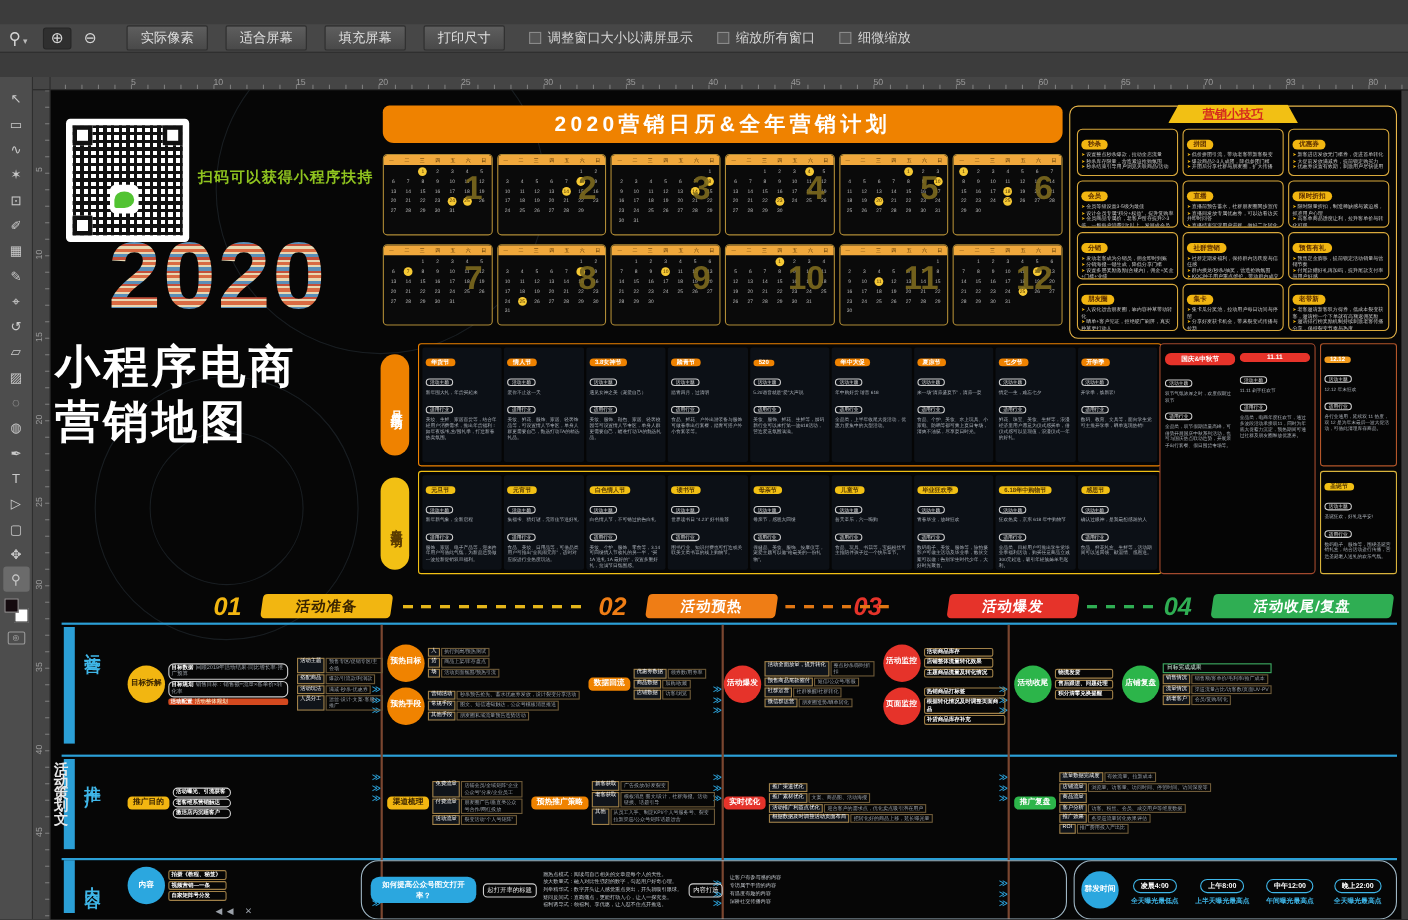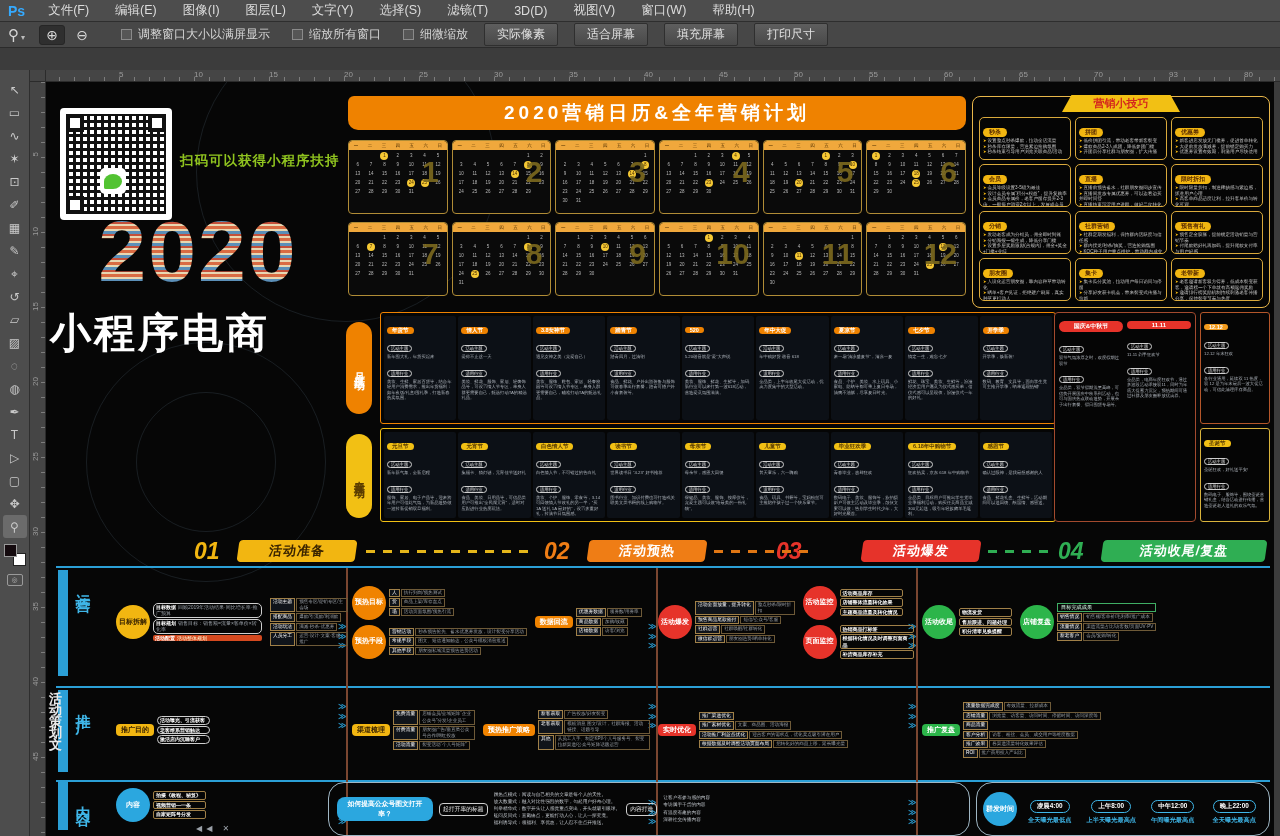--- a/index.html
+++ b/index.html
@@ -89,21 +89,21 @@
   .mday{width:14.28%;height:9px;font-size:4.5px;color:#b9b9b9;text-align:center;line-height:9px;}
   .mday.hl{color:#4a2c00;}
   .mday.hl i{display:inline-block;width:8px;height:8px;background:#f6c934;border-radius:50%;
     font-style:normal;line-height:8px;}
   .mnum{position:absolute;right:8px;top:14px;font-size:30px;font-weight:800;color:#7d6a1e;opacity:.9;}
 
   .tips{position:absolute;left:926px;top:14px;width:298px;height:212px;border:1.5px solid #e8b64a;
     border-radius:8px;background:#050505;}
   .tipsribbon{position:absolute;left:50%;top:-2px;transform:translateX(-50%);width:118px;height:17px;
     background:#f2c014;clip-path:polygon(8% 0,92% 0,100% 100%,0 100%);
-    display:flex;align-items:center;justify-content:center;color:#d5281e;font-weight:800;font-size:11px;}
+    display:flex;align-items:center;justify-content:center;color:#d5281e;font-weight:800;font-size:11px;text-decoration:underline;}
   .tipsgrid{position:absolute;left:6px;top:20px;right:6px;bottom:6px;display:grid;
     grid-template-columns:repeat(3,1fr);grid-template-rows:repeat(4,1fr);gap:4px;}
   .tipcard{border:1px solid #d9a93c;border-radius:5px;padding:2px 3px;overflow:hidden;}
   .tippill{display:inline-block;background:#f2b611;color:#5a2d00;font-size:6px;font-weight:bold;
     padding:0 6px;border-radius:6px;margin-bottom:1px;}
   .tipline{font-size:4.6px;color:#c9c9c9;line-height:1.25;}
   .tipline b{color:#f2b611;font-size:4.2px;margin-right:1px;}
 
   .rowlabelv{position:absolute;width:26px;border-radius:13px;display:flex;align-items:center;
     justify-content:center;writing-mode:vertical-rl;text-orientation:upright;
@@ -183,61 +183,45 @@
   .tgroup{flex:1;text-align:center;}
   .tpill{display:inline-block;border:1px solid #3fb6e8;color:#fff;font-size:6.4px;font-weight:bold;
     border-radius:8px;padding:1px 6px;margin-bottom:3px;}
   .tcap{font-size:6.2px;color:#3fb6e8;font-weight:bold;}
   .botic{position:absolute;left:150px;top:742px;color:#9aa0a8;font-size:8px;letter-spacing:4px;}
 </style>
 </head>
 <body>
 
 <div id="app">
-  <div class="menubar">
-    <span class="pslogo">Ps</span>
-    <span id="menus" style="display: flex;">
-        <span class="menuitem">文件(F)</span>
-        <span class="menuitem">编辑(E)</span>
-        <span class="menuitem">图像(I)</span>
-        <span class="menuitem">图层(L)</span>
-        <span class="menuitem">文字(Y)</span>
-        <span class="menuitem">选择(S)</span>
-        <span class="menuitem">滤镜(T)</span>
-        <span class="menuitem">3D(D)</span>
-        <span class="menuitem">视图(V)</span>
-        <span class="menuitem">窗口(W)</span>
-        <span class="menuitem">帮助(H)</span>
-      </span>
-  </div>
 
   <div class="optionsbar">
     <span class="ztool">⚲</span>
     <span class="zcaret">▾</span>
     <span class="zbtn pressed">⊕</span>
     <span class="zbtn">⊖</span>
+    <span id="optbtns" style="display: flex;">
+        <span class="obtn">实际像素</span>
+        <span class="obtn">适合屏幕</span>
+        <span class="obtn">填充屏幕</span>
+        <span class="obtn">打印尺寸</span>
+      </span>
     <span id="optchecks" style="display: flex;">
         <span class="cbgroup">
           <span class="cbox"></span>
           <span class="cblabel">调整窗口大小以满屏显示</span>
         </span>
         <span class="cbgroup">
           <span class="cbox"></span>
           <span class="cblabel">缩放所有窗口</span>
         </span>
         <span class="cbgroup">
           <span class="cbox"></span>
           <span class="cblabel">细微缩放</span>
         </span>
-      </span>
-    <span id="optbtns" style="display: flex;">
-        <span class="obtn">实际像素</span>
-        <span class="obtn">适合屏幕</span>
-        <span class="obtn">填充屏幕</span>
-        <span class="obtn">打印尺寸</span>
       </span>
   </div>
 
 
   <div class="toolcol" id="toolcol">
       <div class="tool">↖</div>
       <div class="tool">▭</div>
       <div class="tool">∿</div>
       <div class="tool">✶</div>
       <div class="tool">⊡</div>
@@ -440,20 +424,21 @@
         <div class="qreye" style="right:0;top:0;"></div>
         <div class="qreye" style="left:0;bottom:0;"></div>
       </div>
       <div class="wechat">
           <div class="wbub"></div>
         </div>
     </div>
     <div class="qrcap">扫码可以获得小程序扶持</div>
     <div class="year">2020</div>
     <div class="bigtitle" style="top:224px;">小程序电商</div>
+    <div class="bigtitle" style="top:274px;">营销地图</div>
 
     <div class="banner">2020营销日历&amp;全年营销计划</div>
     <div class="calgrid" id="calrow1" style="top:58px;">
         <div class="mcard">
           <div class="mhead">
             <span>一</span>
             <span>二</span>
             <span>三</span>
             <span>四</span>
             <span>五</span>

